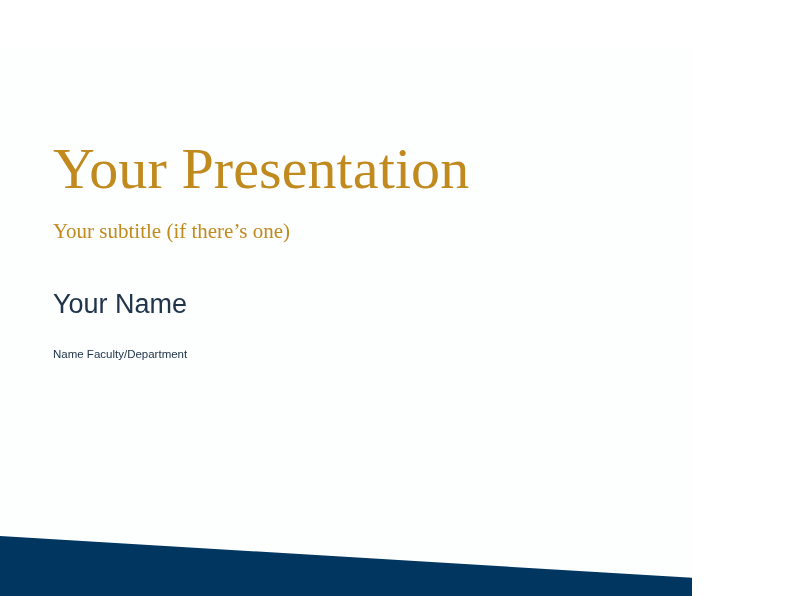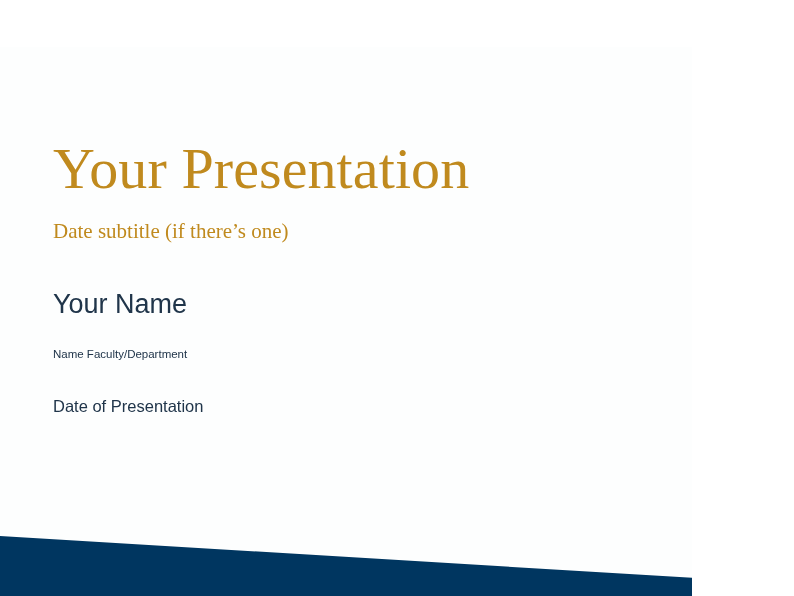--- a/index.html
+++ b/index.html
@@ -130,23 +130,22 @@
 </style>
 </head>
 <body>
 
 <div id="slide">
 
   <div class="navy-band"></div>
 
   <div class="title-block">
     <h1 class="slide-title">Your Presentation</h1>
-    <p class="slide-subtitle">Date subtitle (if there’s one)</p>
+    <p class="slide-subtitle">Your subtitle (if there’s one)</p>
   </div>
 
   <div class="presenter-name">Your Name</div>
 
   <div class="presenter-dept">Name Faculty/Department</div>
 
-  <div class="presenter-date">Date of Presentation</div>
 
 
 </div>
 
 </body></html>

